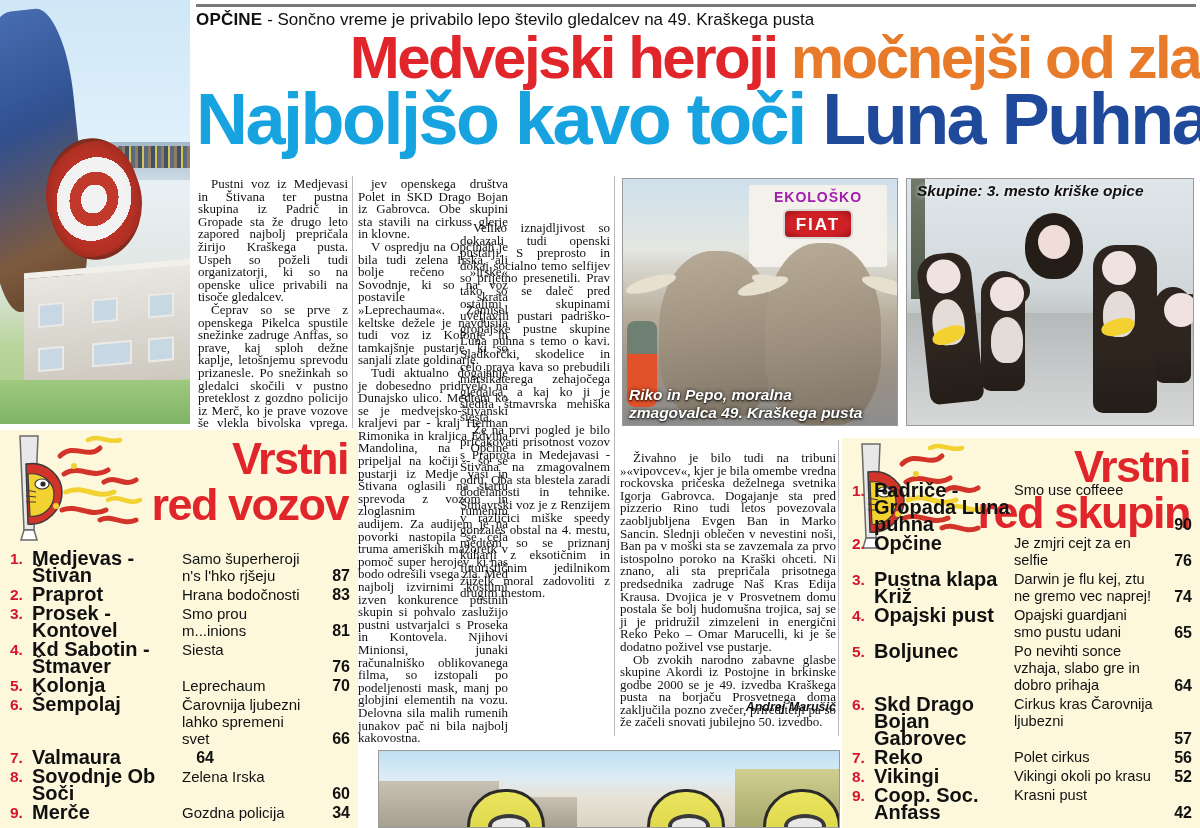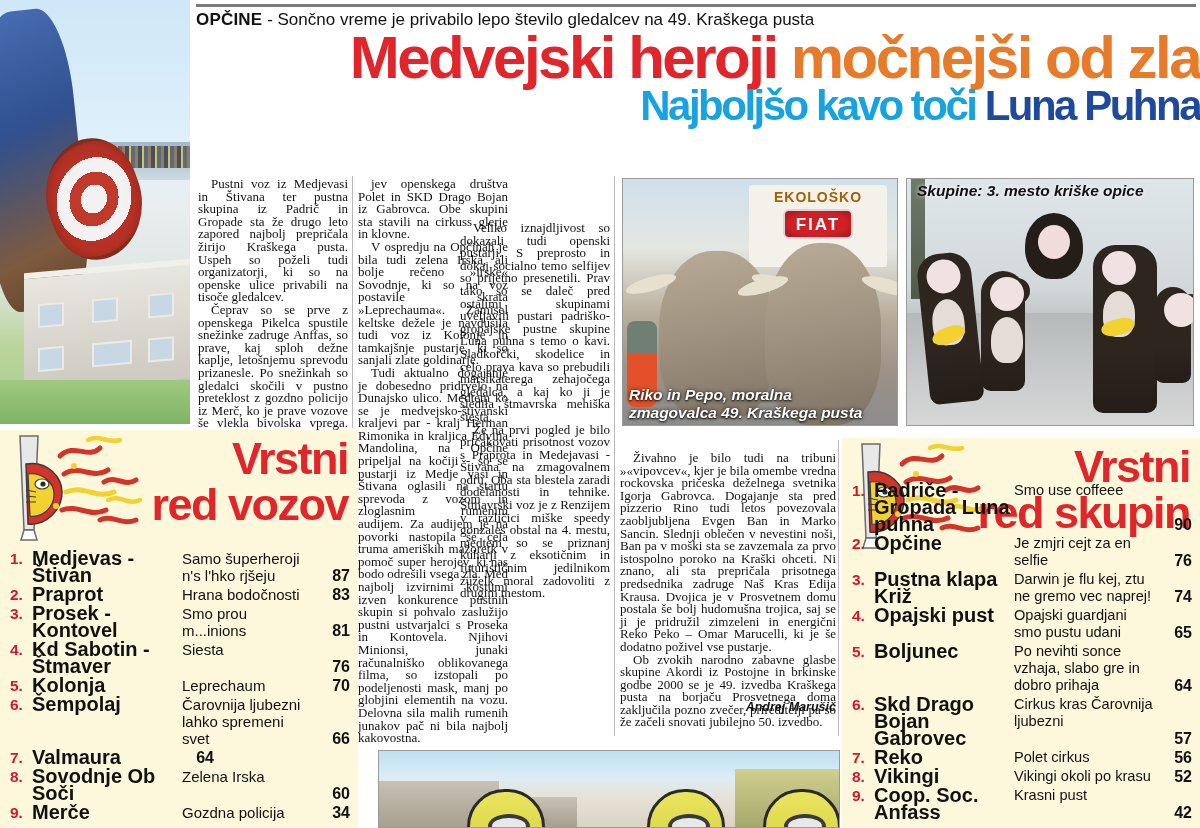--- a/index.html
+++ b/index.html
@@ -29,21 +29,21 @@
   .headline{
     position:absolute; left:196px; top:30px; width:1004px; height:130px;
     font-family:"Liberation Sans", sans-serif;
     font-weight:bold; font-style:normal;
     letter-spacing:-2.5px;
     line-height:0.93;
     text-align:right;
   }
   .hl-line{ display:block; white-space:nowrap; }
   .hl1{ font-size:60px; }
-  .hl2{ font-size:42px; }
+  .hl2{ font-size:72px; }
   .c-red   { color:#e0262b; }
   .c-orange{ color:#e87b2a; }
   .c-ltblue{ color:#16a3e0; }
   .c-dkblue{ color:#1f4a9b; }
 
   
   .photo{ position:absolute; overflow:hidden; background:#ccc; }
   .photo .cap{
     position:absolute; left:6px; bottom:4px; right:6px;
     font-family:"Liberation Sans", sans-serif;
@@ -107,21 +107,21 @@
   #photo-oxen{ left:622px; top:178px; width:276px; height:248px;
     background:linear-gradient(180deg,#cfe0ec 0%,#e4e7e2 28%,#b9ae9c 55%,#9c9186 78%,#8d8d8d 100%);
     border:1px solid #9a9a9a;
   }
   #photo-oxen .banner{
     position:absolute; left:126px; top:6px; width:138px; height:82px;
     background:#f4f1ea; border-radius:3px;
   }
   #photo-oxen .banner .arc{
     position:absolute; left:6px; top:4px; right:6px; height:20px;
-    color:#a16207; font-family:"Liberation Sans",sans-serif; font-weight:bold;
+    color:#a21caf; font-family:"Liberation Sans",sans-serif; font-weight:bold;
     font-size:14px; text-align:center; letter-spacing:1px;
   }
   #photo-oxen .banner .fiat{
     position:absolute; left:34px; top:24px; width:70px; height:30px;
     background:radial-gradient(ellipse at 50% 50%, #cf2026 0 62%, #9c171c 100%);
     border-radius:6px; border:2px solid #d8d8d8;
     color:#fff; font-family:"Liberation Sans",sans-serif; font-weight:bold;
     font-size:17px; text-align:center; line-height:28px; letter-spacing:2px;
   }
   #photo-oxen .banner .vot{

